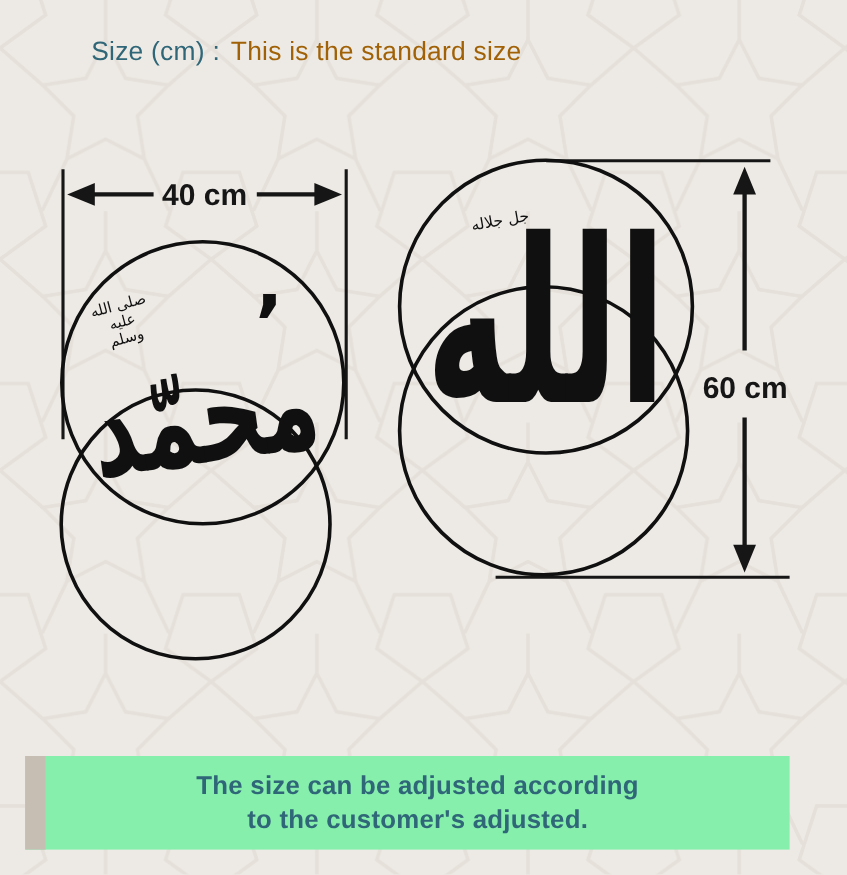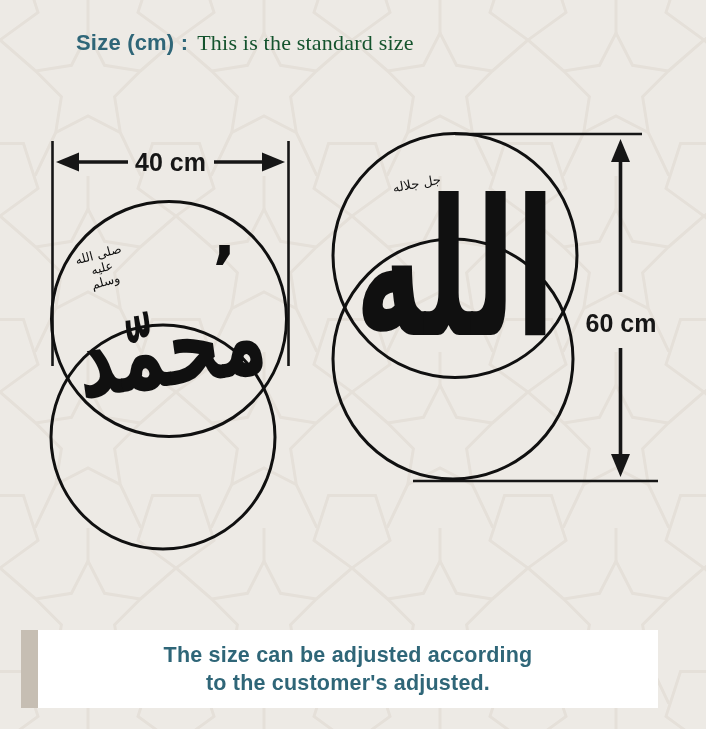--- a/index.html
+++ b/index.html
@@ -30,37 +30,36 @@
   .header {
     position: absolute;
     left: 76px;
     top: 31px;
     font-size: 22px;
     line-height: 24px;
     white-space: nowrap;
   }
   .header .size-label {
     color: #2f6678;
-    font-weight: bold;
+    font-weight: normal;
     letter-spacing: 0.2px;
   }
   .header .size-desc {
-    color: #14532d;
+    color: #a16207;
     font-weight: normal;
     margin-left: 9px;
     letter-spacing: 0.2px;
-    font-family: Liberation Serif, serif;
   }
   .footer {
     position: absolute;
     left: 21px;
     top: 630px;
     width: 637px;
     height: 78px;
-    background: #ffffff;
+    background: #86efac;
   }
   .footer .accent-strip {
     position: absolute;
     left: 0; top: 0;
     width: 17px; height: 78px;
     background: #c6beb3;
   }
   .footer .footer-lines {
     position: absolute;
     left: 17px; top: 0;

